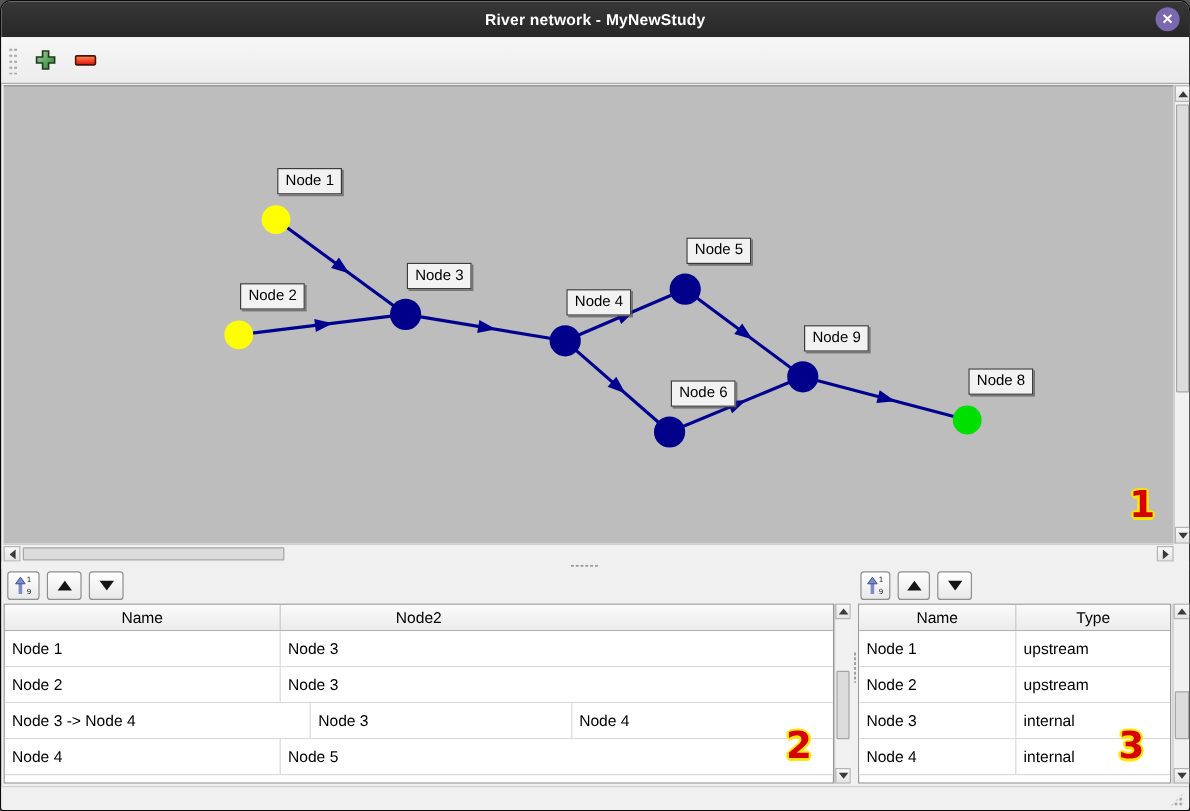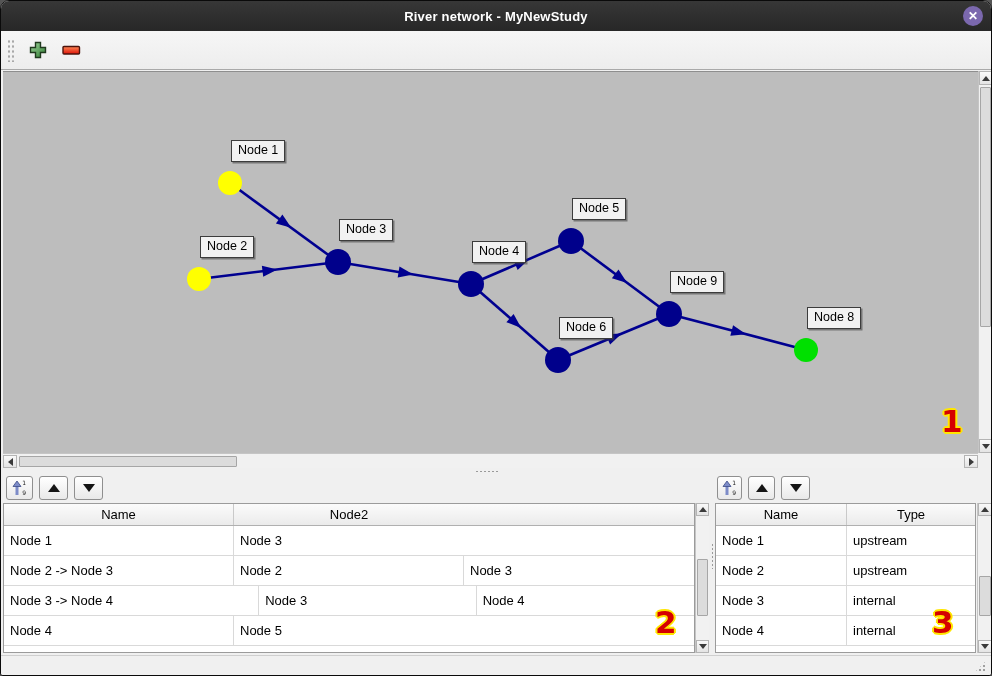--- a/index.html
+++ b/index.html
@@ -247,21 +247,20 @@
   <div class="dtable" id="links-table" style="left:2px; width:692px;">
       <div class="thead">
         <div class="th" style="width: 230px;">Name</div>
         <div class="th" style="width: 230px;">Node2</div>
       </div>
       <div class="trow">
         <div class="td" style="width: 230px;">Node 1</div>
         <div class="td" style="width: 230px;">Node 3</div>
       </div>
       <div class="trow">
-        <div class="td" style="width: 230px;">Node 2 -&gt; Node 3</div>
         <div class="td" style="width: 230px;">Node 2</div>
         <div class="td" style="width: 230px;">Node 3</div>
       </div>
       <div class="trow">
         <div class="td" style="width: 270px;">Node 3 -&gt; Node 4</div>
         <div class="td" style="width: 230px;">Node 3</div>
         <div class="td" style="width: 230px;">Node 4</div>
       </div>
       <div class="trow">
         <div class="td" style="width: 230px;">Node 4</div>

